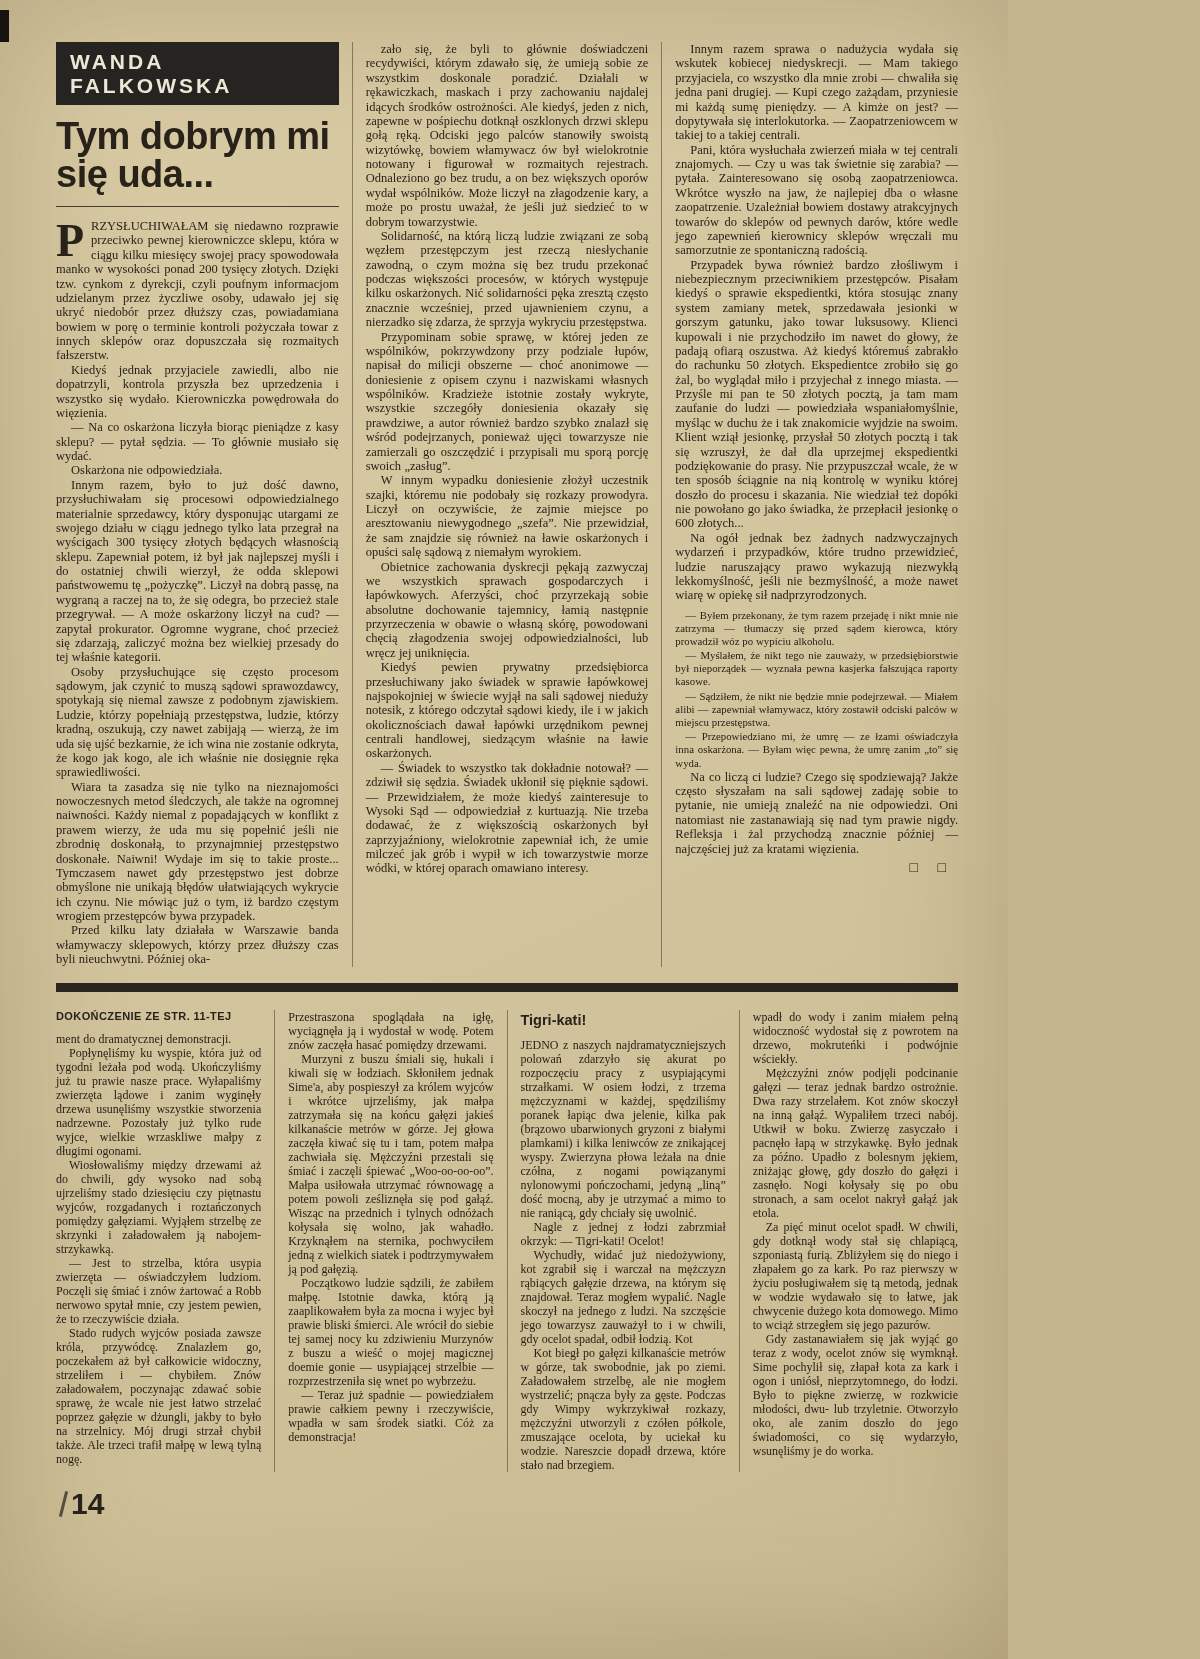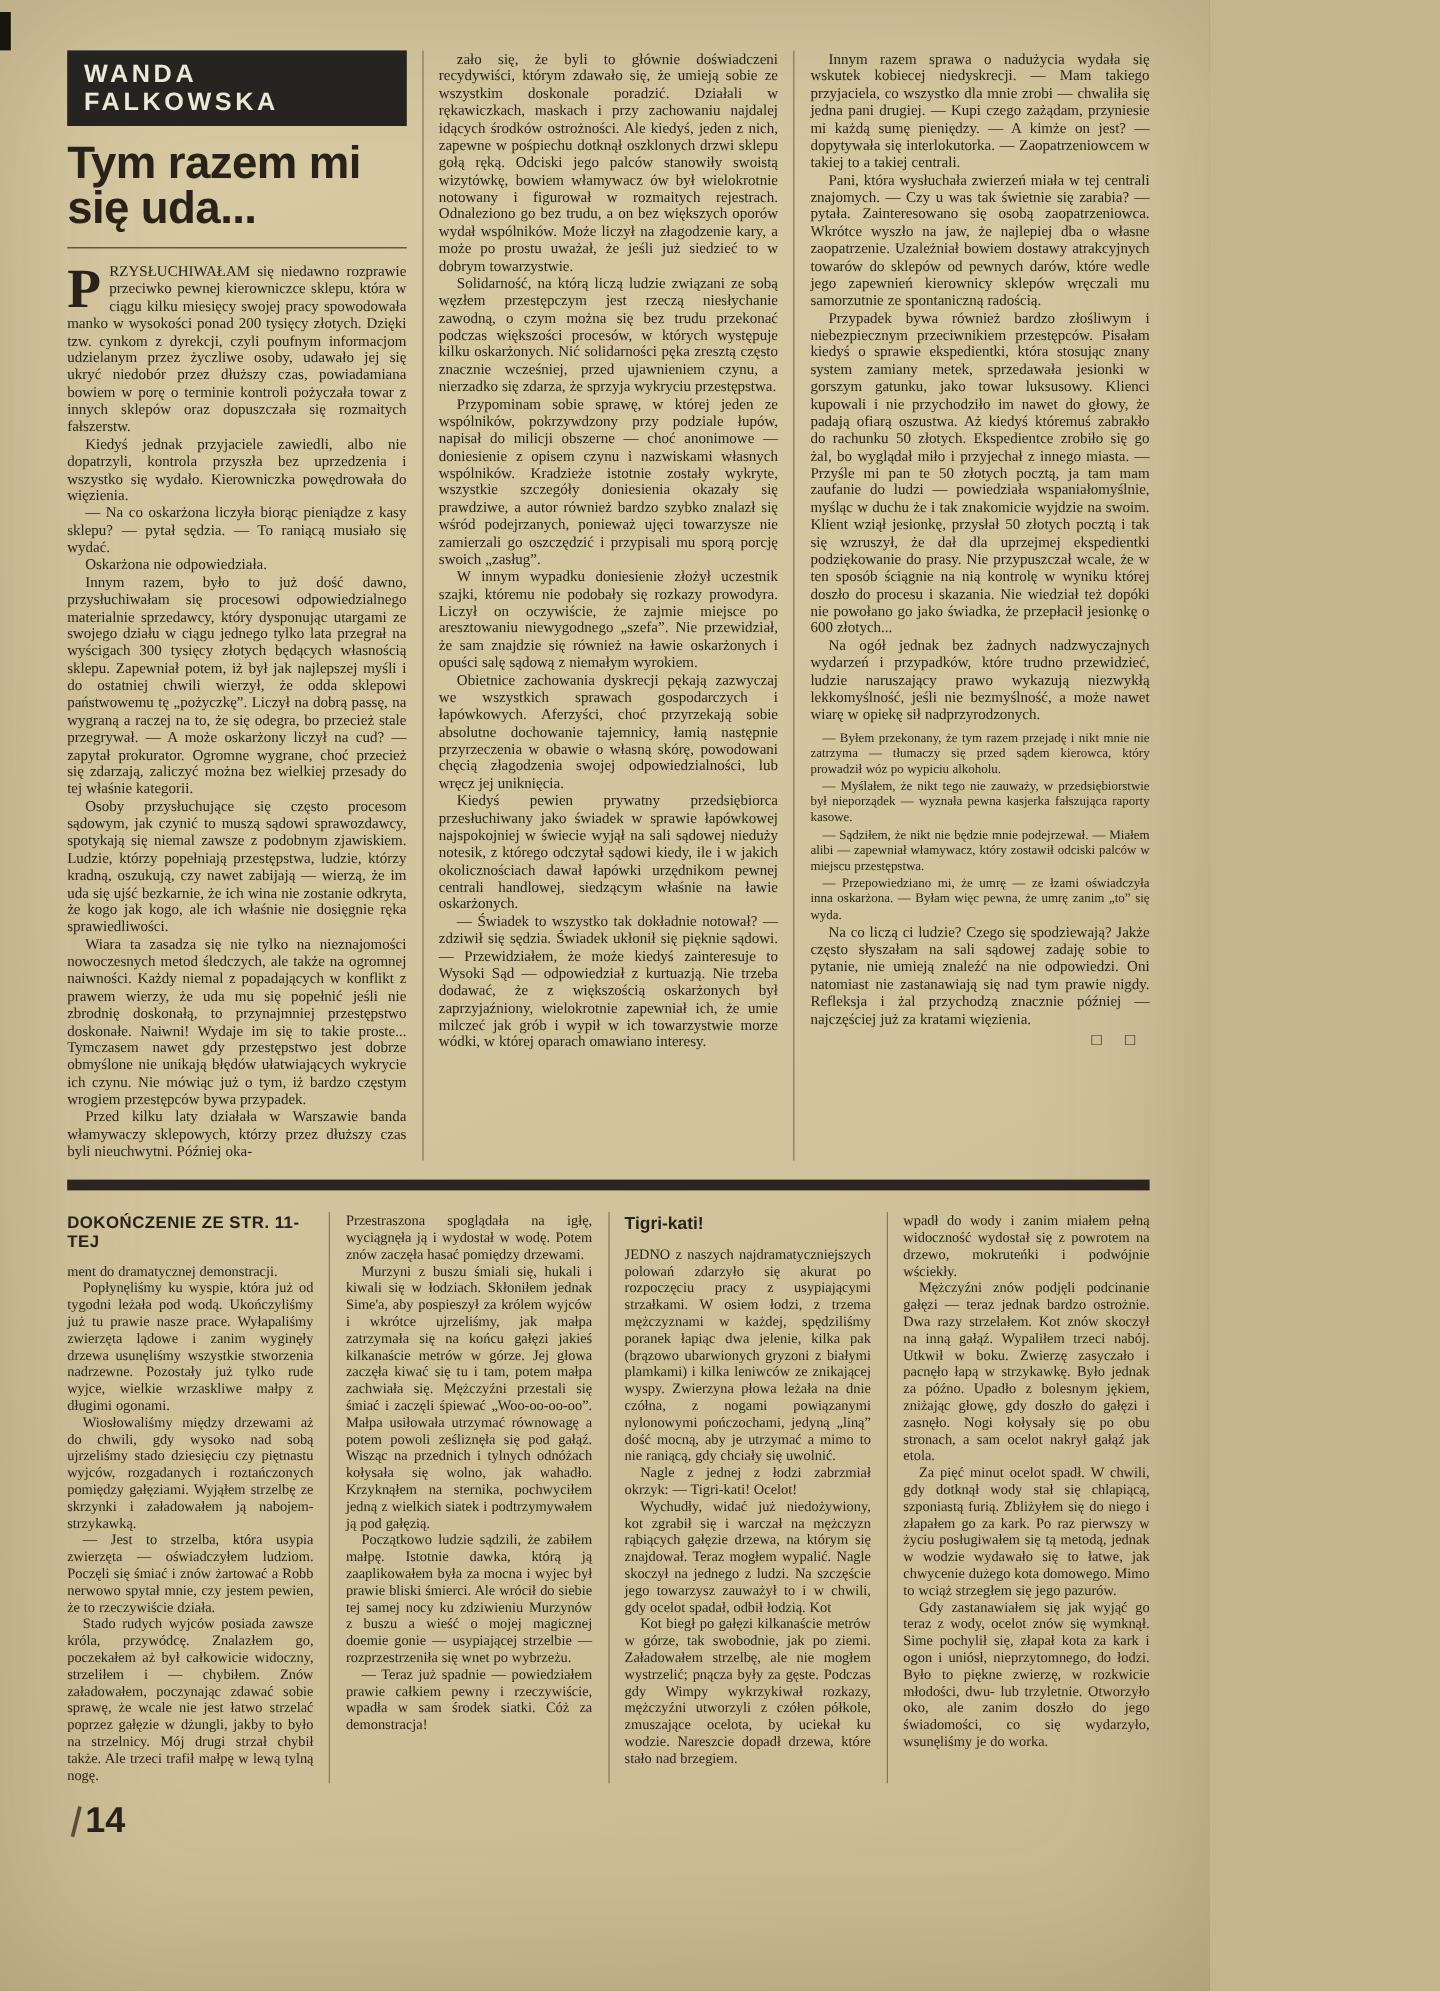--- a/index.html
+++ b/index.html
@@ -66,21 +66,21 @@
     padding:4px 4px 0 0;
   }
 
   
   .thick-rule { height:9px; background:#2a261f; margin:16px 0 18px; }
 
   
   .bottom-section .para { font-size:12px; line-height:1.17; text-indent:13px; }
   .cont-header {
     font-family:"Liberation Sans", sans-serif;
-    font-weight:700; font-size:14px; letter-spacing:.4px;
+    font-weight:700; font-size:11px; letter-spacing:.4px;
     margin-bottom:10px;
   }
   .tigri {
     font-family:"Liberation Sans", sans-serif;
     font-weight:700; font-size:14.5px; 
     margin:2px 0 10px;
   }
   .cont-col .para:first-child { text-indent:0; }
 
   
@@ -100,27 +100,27 @@
 <div class="paper">
   <div class="scan-mark"></div>
   <div class="content">
 
     <div class="top-section">
 
       <div class="col first">
         <div class="banner">
           <span>WANDA FALKOWSKA</span>
         </div>
-        <h1 class="title">Tym razem mi się uda...</h1>
+        <h1 class="title">Tym dobrym mi się uda...</h1>
         <p class="para lead">
           <span class="dropcap">P</span><span>RZYSŁUCHIWAŁAM się niedawno rozprawie przeciwko pewnej kierowniczce sklepu, która w ciągu kilku miesięcy swojej pracy spowodowała manko w wysokości ponad 200 tysięcy złotych. Dzięki tzw. cynkom z dyrekcji, czyli poufnym informacjom udzielanym przez życzliwe osoby, udawało jej się ukryć niedobór przez dłuższy czas, powiadamiana bowiem w porę o terminie kontroli pożyczała towar z innych sklepów oraz dopuszczała się rozmaitych fałszerstw.</span>
         </p>
         <div>
             <p class="para">Kiedyś jednak przyjaciele zawiedli, albo nie dopatrzyli, kontrola przyszła bez uprzedzenia i wszystko się wydało. Kierowniczka powędrowała do więzienia.</p>
-            <p class="para">— Na co oskarżona liczyła biorąc pieniądze z kasy sklepu? — pytał sędzia. — To raniącą musiało się wydać.</p>
+            <p class="para">— Na co oskarżona liczyła biorąc pieniądze z kasy sklepu? — pytał sędzia. — To głównie musiało się wydać.</p>
             <p class="para">Oskarżona nie odpowiedziała.</p>
             <p class="para">Innym razem, było to już dość dawno, przysłuchiwałam się procesowi odpowiedzialnego materialnie sprzedawcy, który dysponując utargami ze swojego działu w ciągu jednego tylko lata przegrał na wyścigach 300 tysięcy złotych będących własnością sklepu. Zapewniał potem, iż był jak najlepszej myśli i do ostatniej chwili wierzył, że odda sklepowi państwowemu tę „pożyczkę”. Liczył na dobrą passę, na wygraną a raczej na to, że się odegra, bo przecież stale przegrywał. — A może oskarżony liczył na cud? — zapytał prokurator. Ogromne wygrane, choć przecież się zdarzają, zaliczyć można bez wielkiej przesady do tej właśnie kategorii.</p>
             <p class="para">Osoby przysłuchujące się często procesom sądowym, jak czynić to muszą sądowi sprawozdawcy, spotykają się niemal zawsze z podobnym zjawiskiem. Ludzie, którzy popełniają przestępstwa, ludzie, którzy kradną, oszukują, czy nawet zabijają — wierzą, że im uda się ujść bezkarnie, że ich wina nie zostanie odkryta, że kogo jak kogo, ale ich właśnie nie dosięgnie ręka sprawiedliwości.</p>
             <p class="para">Wiara ta zasadza się nie tylko na nieznajomości nowoczesnych metod śledczych, ale także na ogromnej naiwności. Każdy niemal z popadających w konflikt z prawem wierzy, że uda mu się popełnić jeśli nie zbrodnię doskonałą, to przynajmniej przestępstwo doskonałe. Naiwni! Wydaje im się to takie proste... Tymczasem nawet gdy przestępstwo jest dobrze obmyślone nie unikają błędów ułatwiających wykrycie ich czynu. Nie mówiąc już o tym, iż bardzo częstym wrogiem przestępców bywa przypadek.</p>
             <p class="para">Przed kilku laty działała w Warszawie banda włamywaczy sklepowych, którzy przez dłuższy czas byli nieuchwytni. Później oka-</p>
           </div>
       </div>
 
       <div class="col">
         <div>

